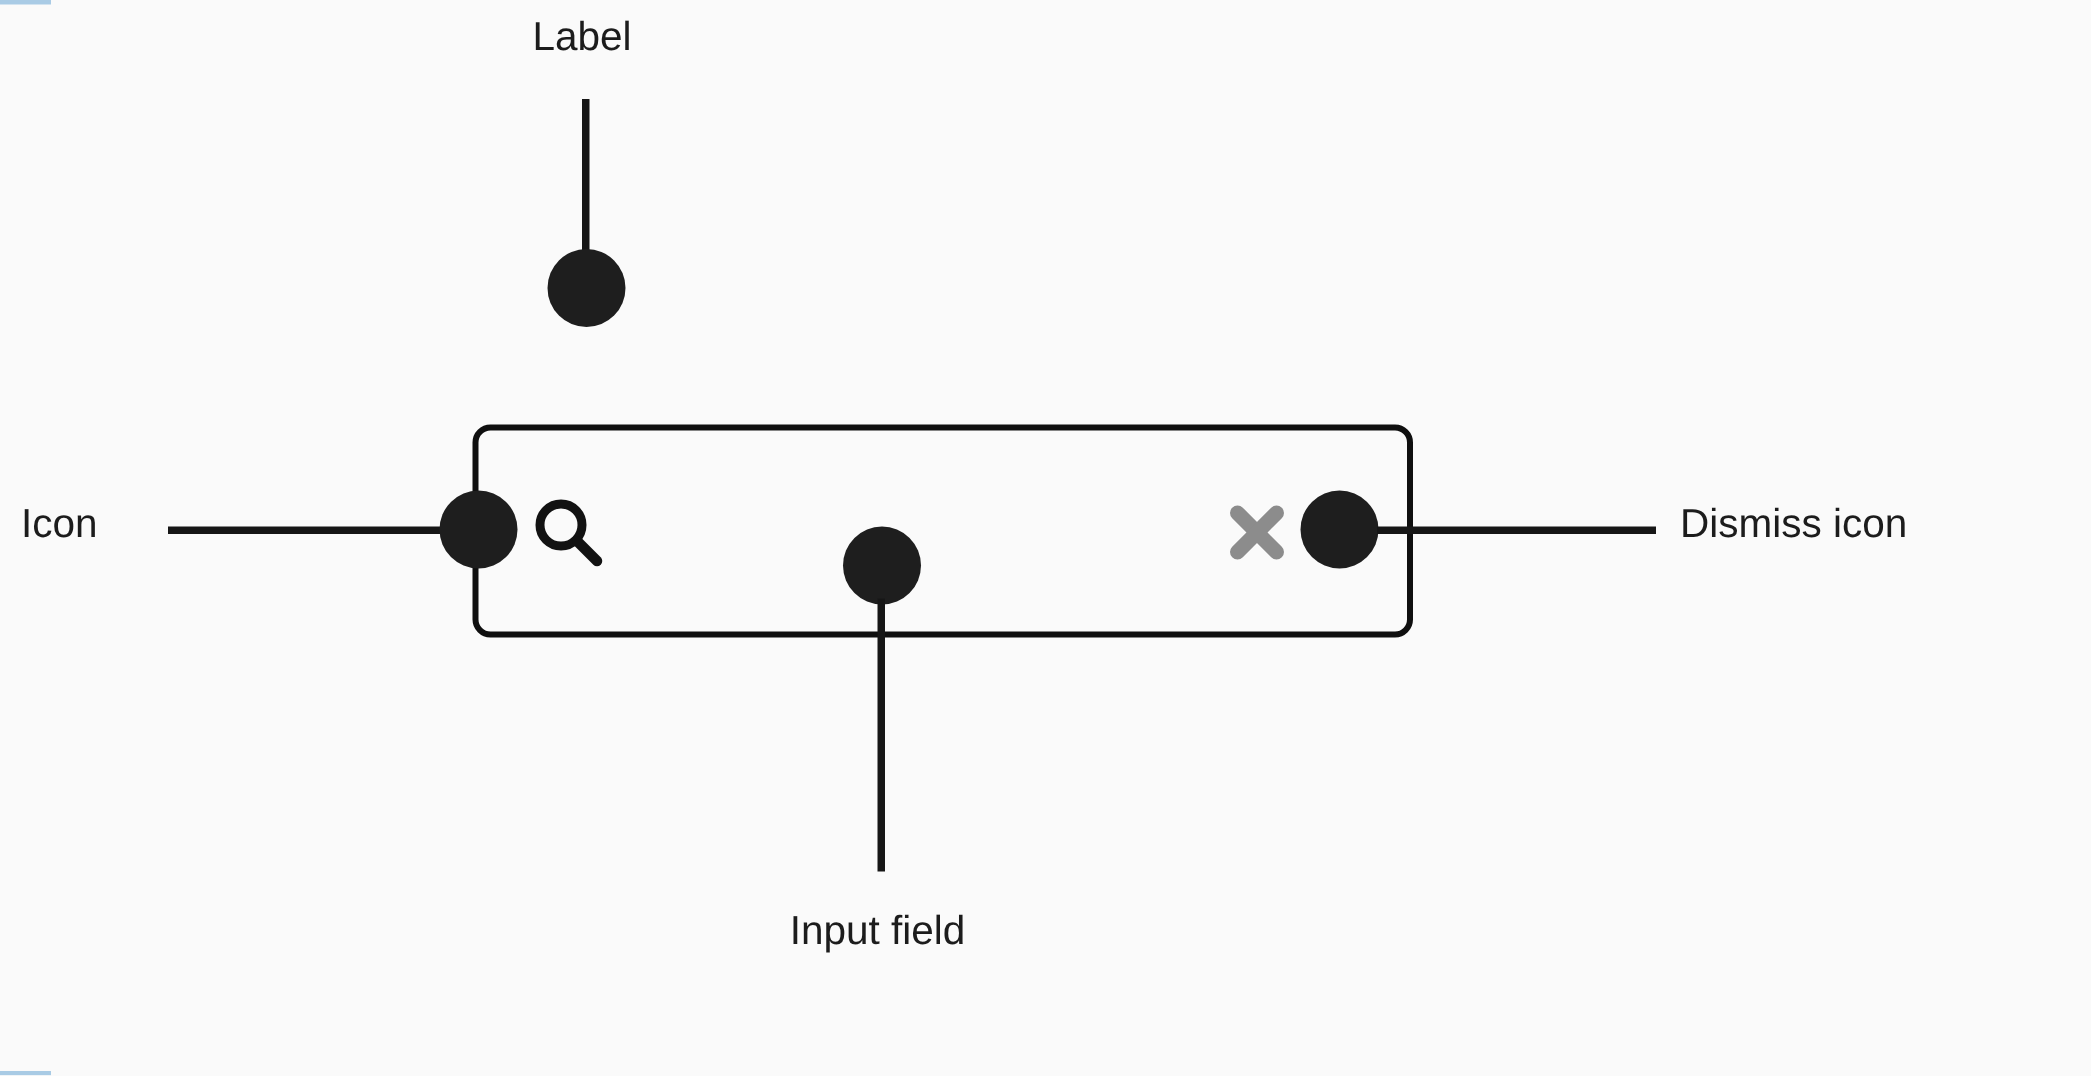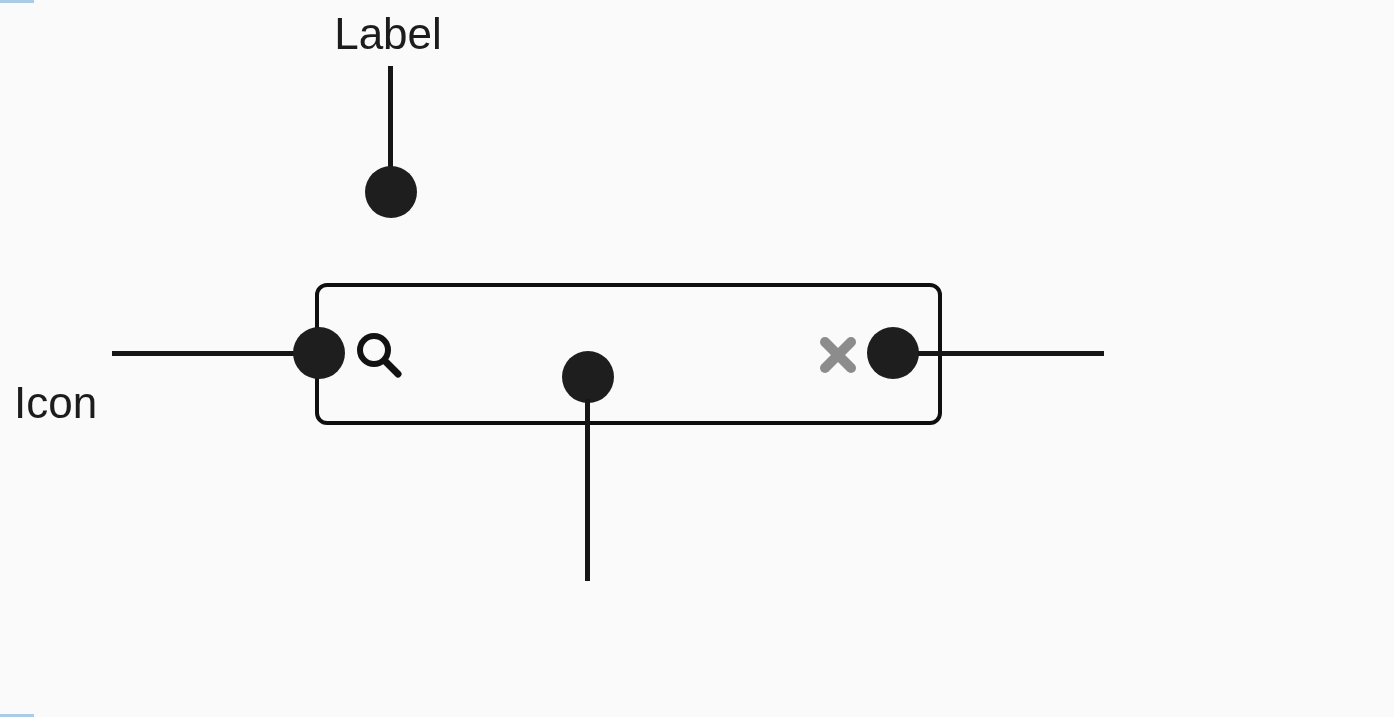--- a/index.html
+++ b/index.html
@@ -10,21 +10,21 @@
     width: 1394px;
     height: 717px;
     background: #fafafa;
     overflow: hidden;
     font-family: "Liberation Sans", "DejaVu Sans", sans-serif;
     color: #1c1c1c;
   }
 
   .txt {
     position: absolute;
-    font-size: 44px;
+    font-size: 27px;
     line-height: 1.2;
     white-space: nowrap;
     color: #1c1c1c;
   }
   .txt.center { transform: translateX(-50%); }
 
   .dot {
     position: absolute;
     width: 52px;
     height: 52px;
@@ -76,23 +76,25 @@
   <svg class="icon-svg" style="left:352px; top:328px;" width="54" height="54" viewBox="0 0 54 54">
     <circle cx="22" cy="22" r="14" fill="none" stroke="#121212" stroke-width="6"></circle>
     <line x1="33" y1="33" x2="46" y2="46" stroke="#121212" stroke-width="7" stroke-linecap="round"></line>
   </svg>
 
   <svg class="icon-svg" style="left:817px; top:334px;" width="42" height="42" viewBox="0 0 42 42">
     <line x1="8" y1="8" x2="34" y2="34" stroke="#8c8c8c" stroke-width="10" stroke-linecap="round"></line>
     <line x1="34" y1="8" x2="8" y2="34" stroke="#8c8c8c" stroke-width="10" stroke-linecap="round"></line>
   </svg>
 
-  <div class="txt" style="left:14px; top:333px;margin-top:44px;">Icon</div>
+  <div class="txt" style="left:14px; top:333px;">Icon</div>
   <div class="hline" style="left:112px; top:351px; width:184px;"></div>
   <div class="dot" style="left:293px; top:327px;"></div>
 
   <div class="dot" style="left:867px; top:327px;"></div>
   <div class="hline" style="left:918px; top:351px; width:186px;"></div>
+  <div class="txt" style="left:1120px; top:333px;">Dismiss icon</div>
 
   <div class="dot" style="left:562px; top:351px;"></div>
   <div class="vline" style="left:585px; top:399px; height:182px;"></div>
+  <div class="txt center" style="left:585px; top:604px;">Input field</div>
 
 </div>
 
 </body></html>

